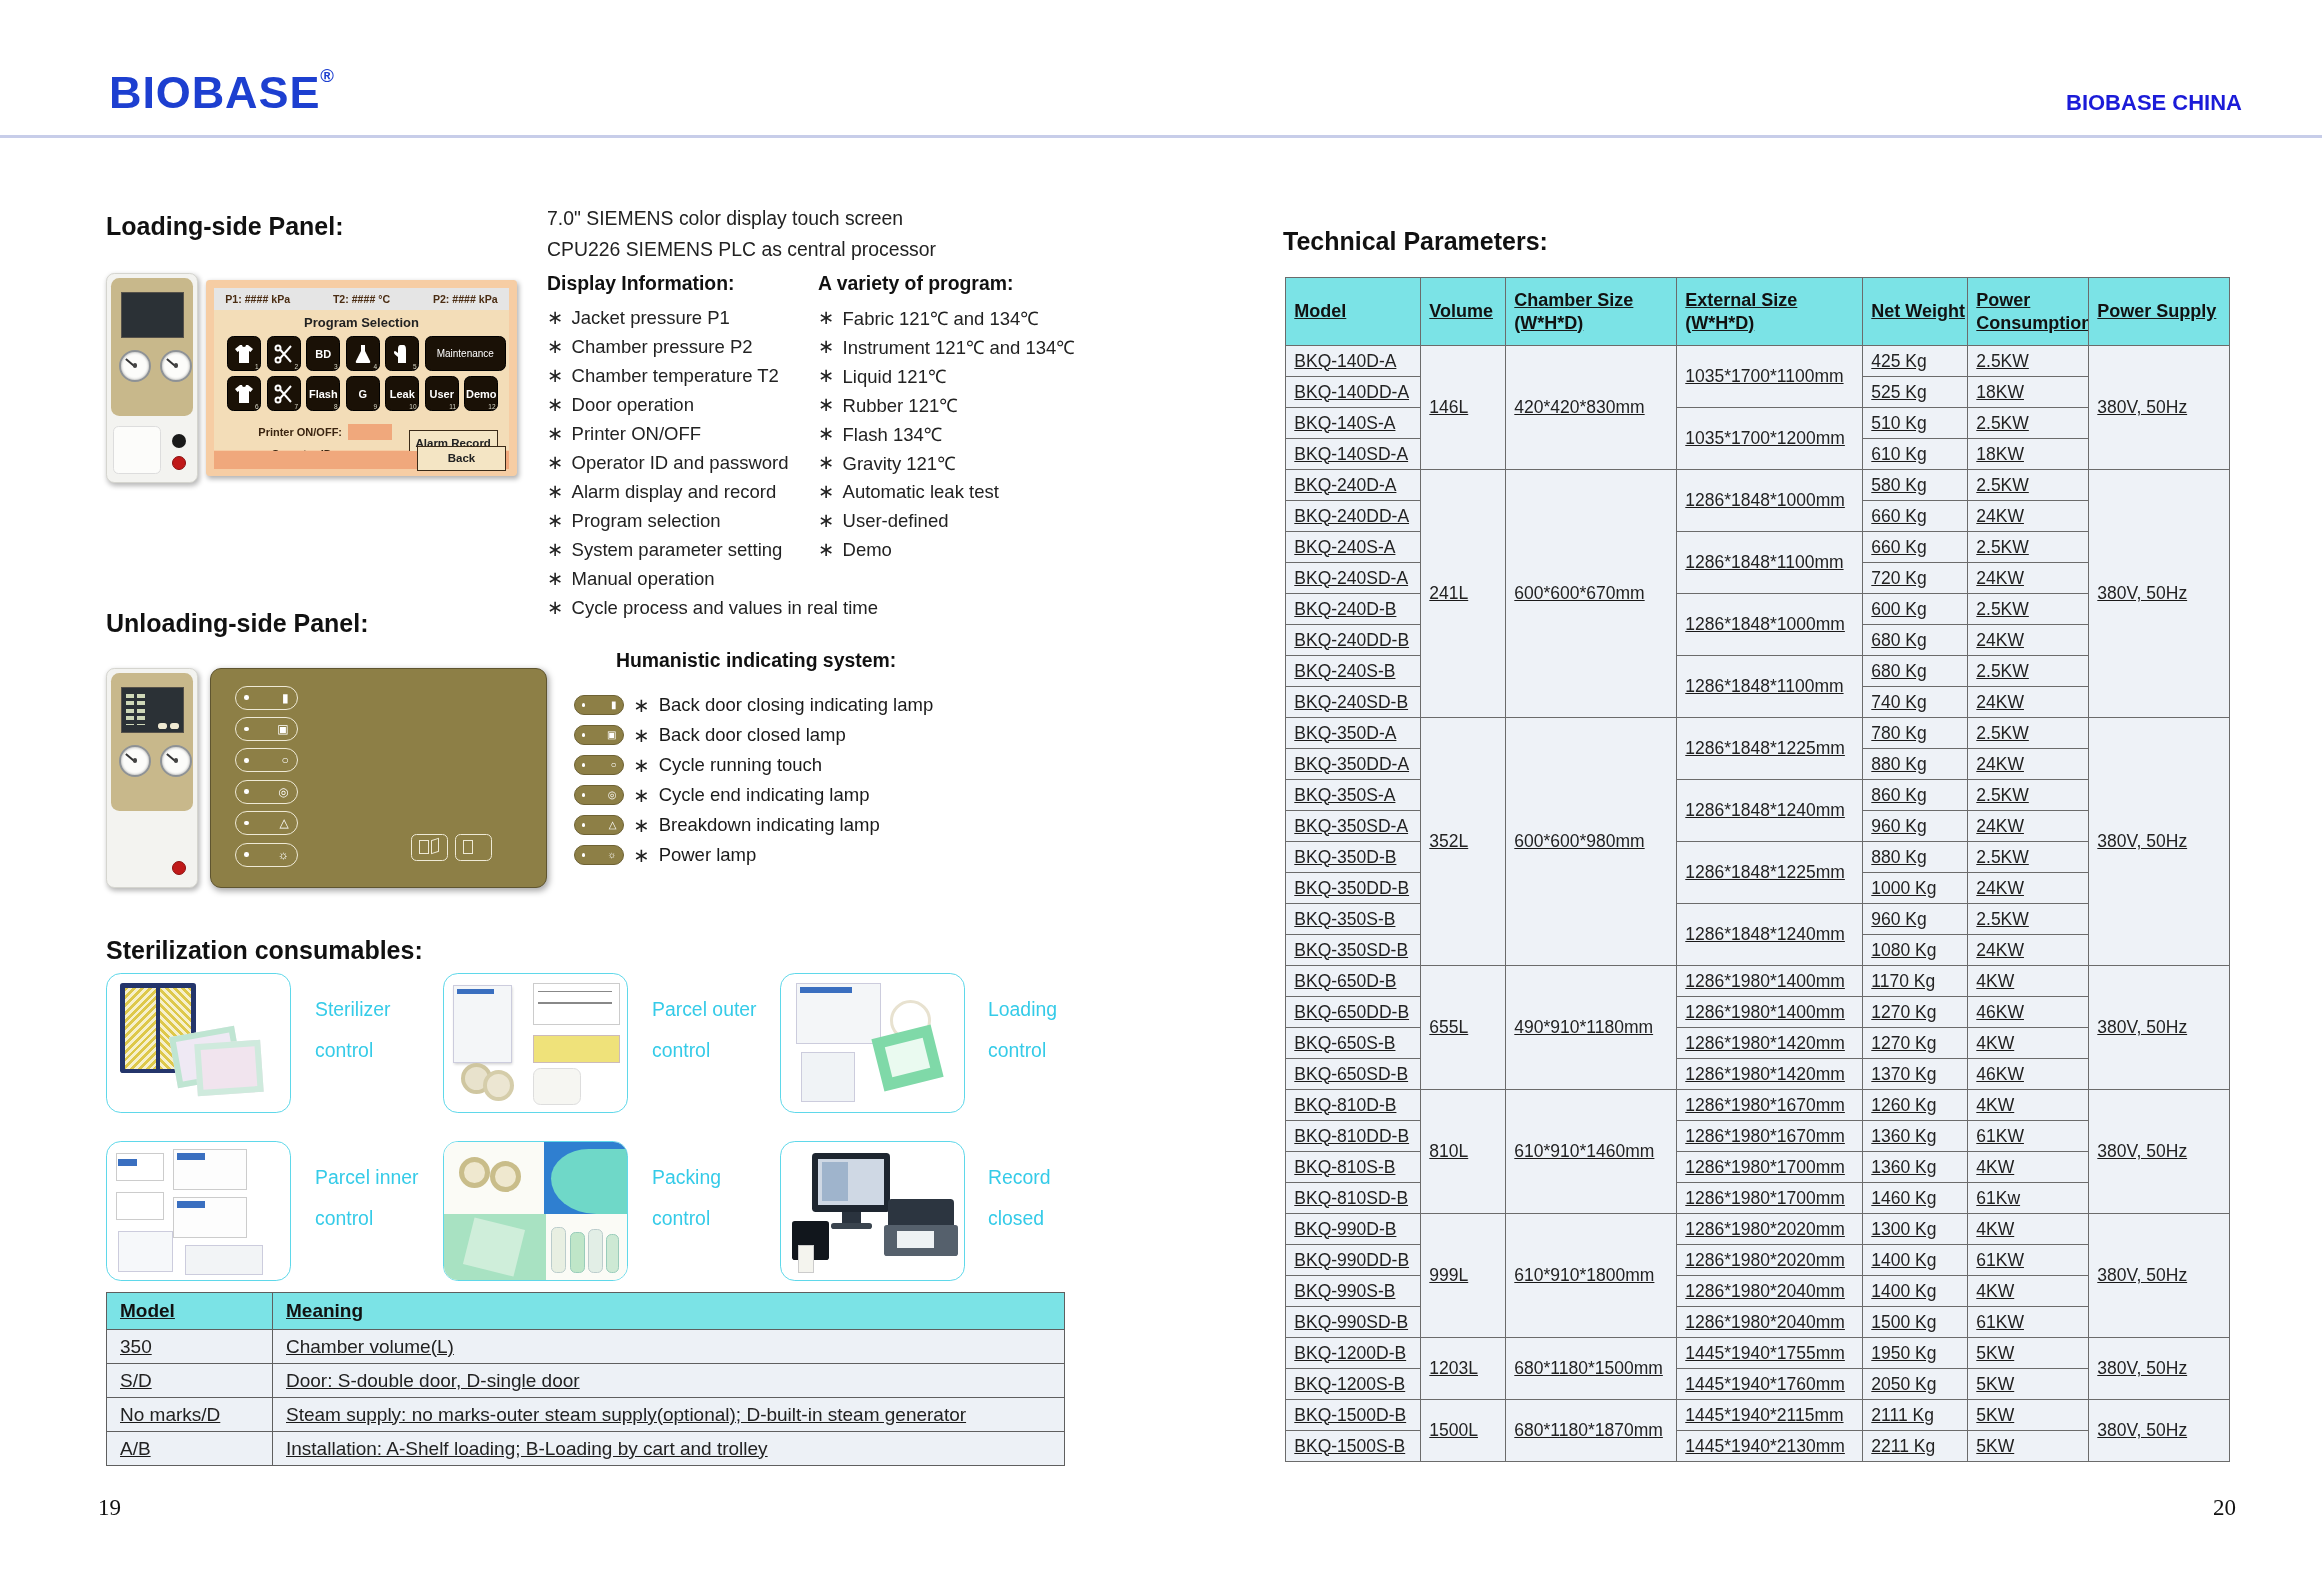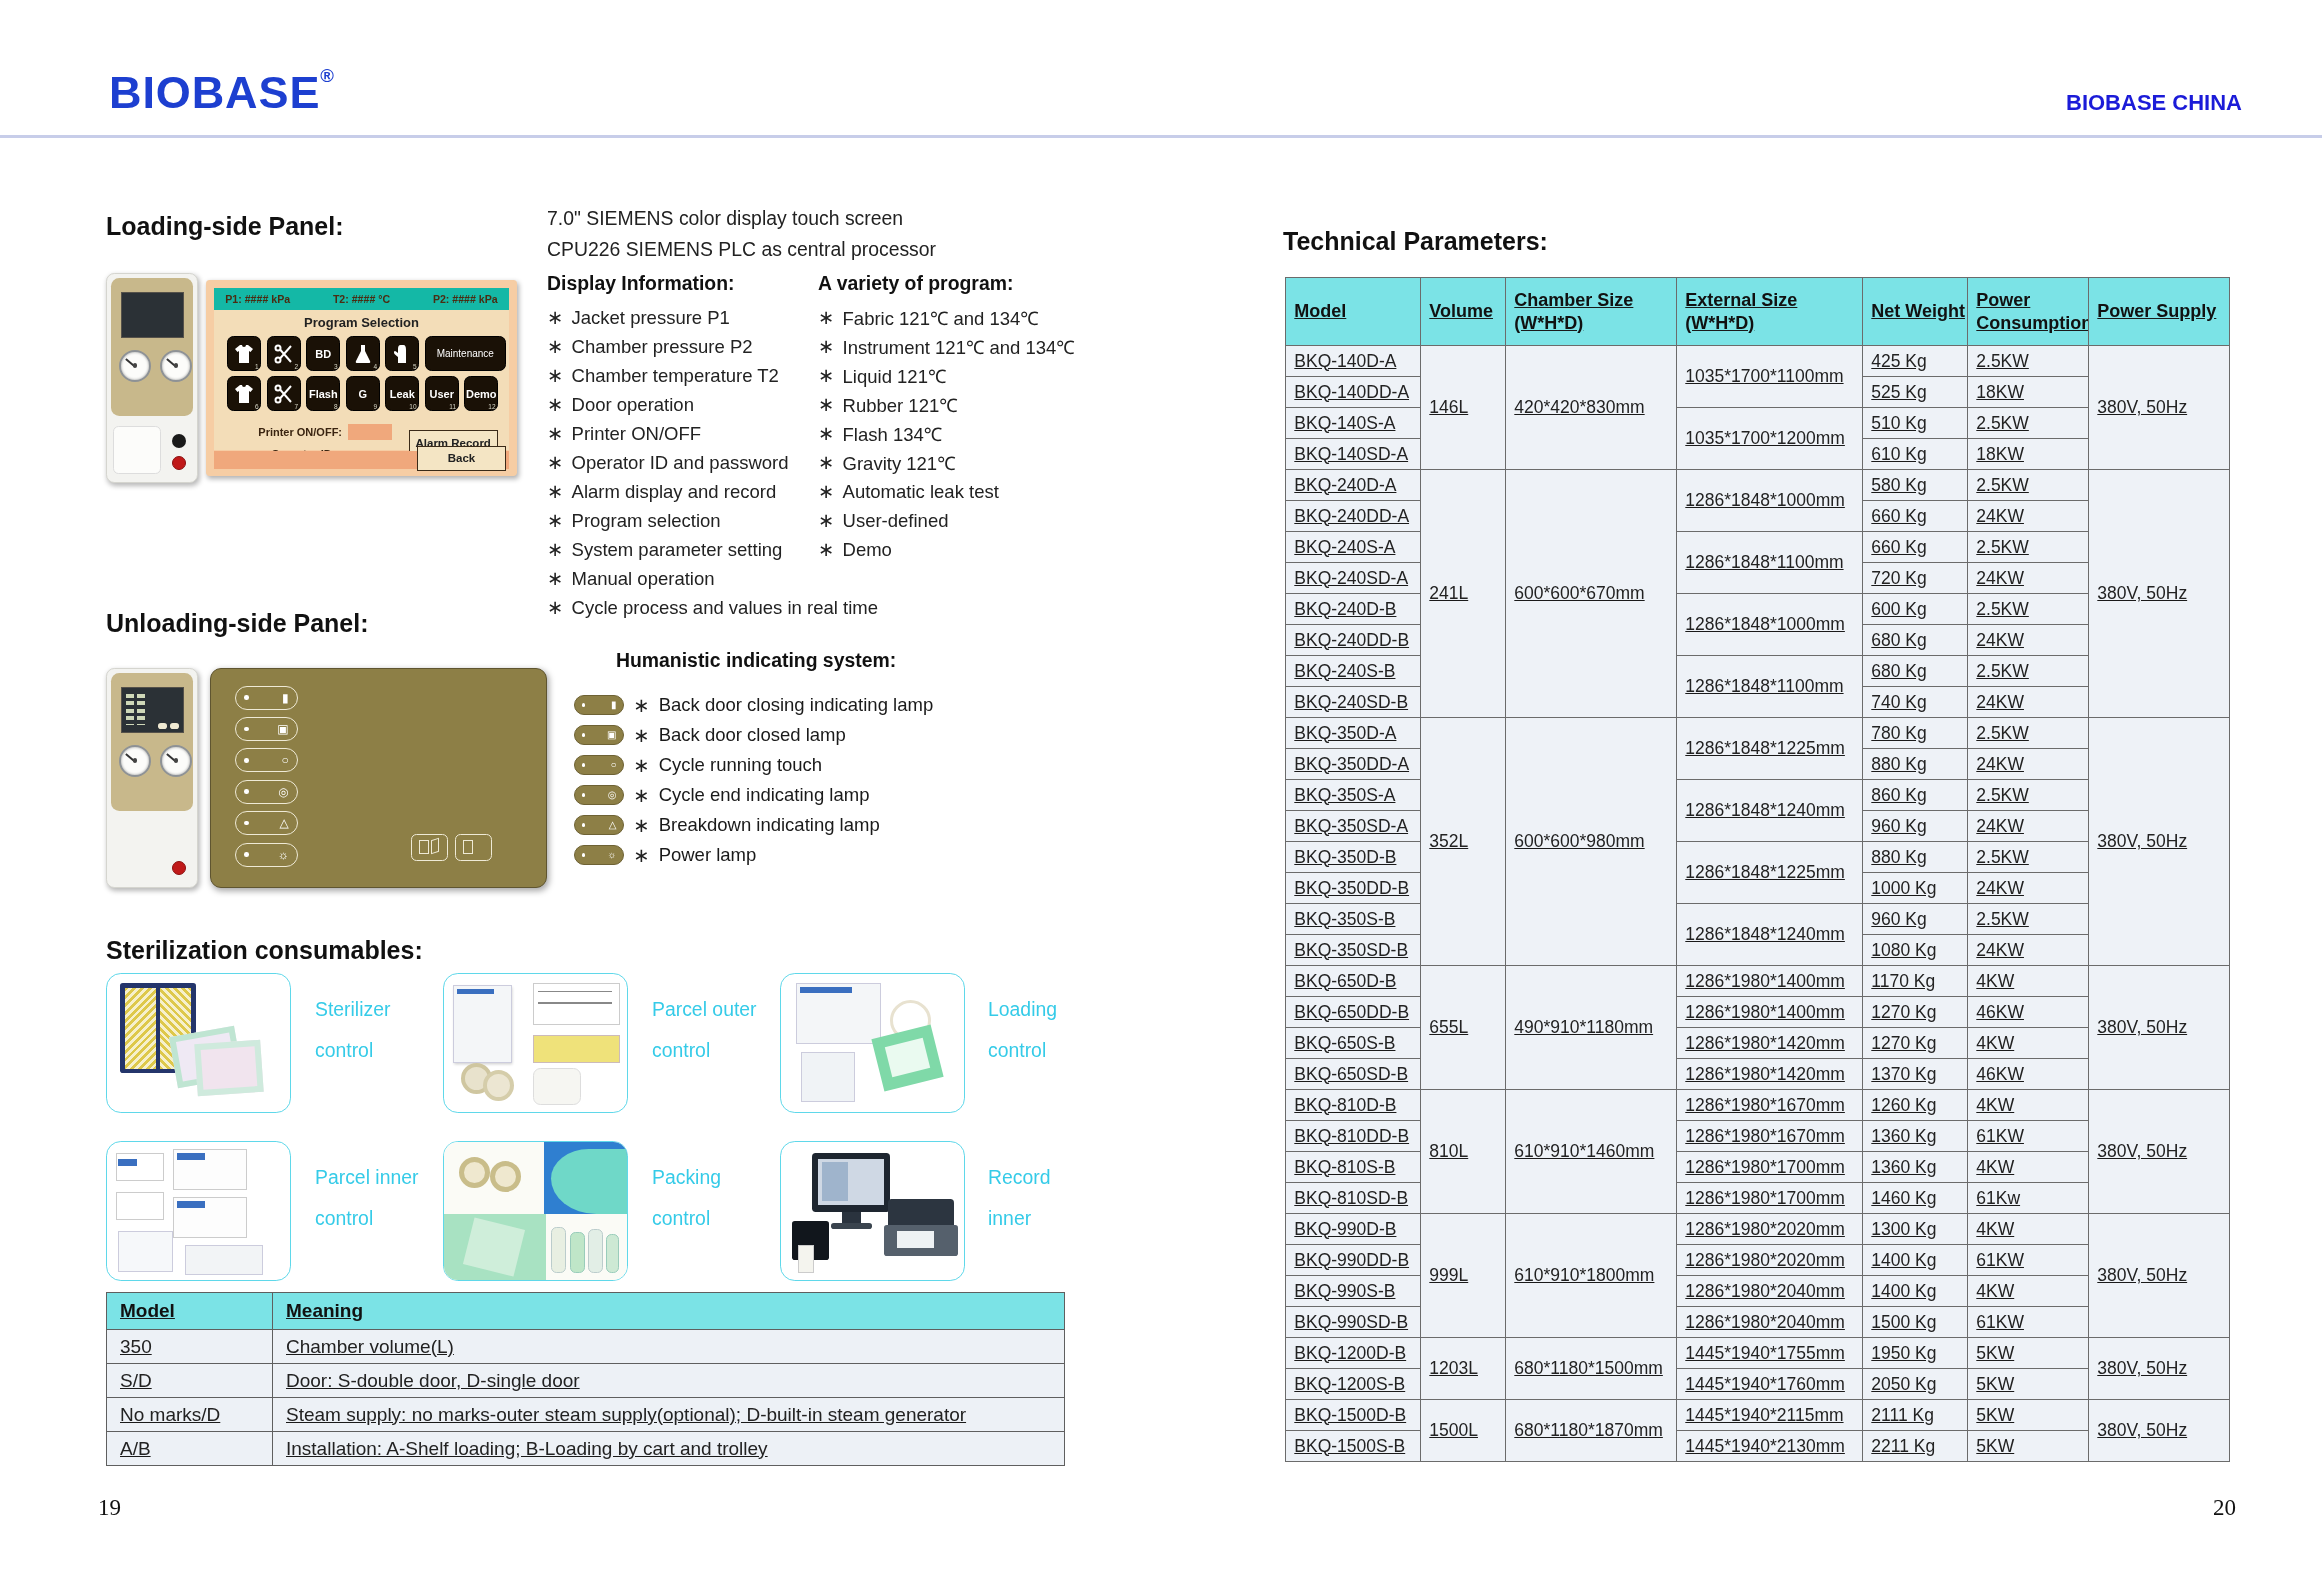--- a/index.html
+++ b/index.html
@@ -36,21 +36,21 @@
   .gauge .needle { position:absolute; left:50%; top:50%; width:12px; height:1.8px; background:#333; transform-origin:0 50%; transform:rotate(-140deg); }
   .gauge .hub { position:absolute; left:50%; top:50%; width:4.6px; height:4.6px; margin:-2.3px; border-radius:50%; background:#444; }
   .pad { position:absolute; left:7.4px; bottom:9.2px; width:48px; height:48px; background:#fcfcfa; border:0.9px solid #ddd; border-radius:5.5px; }
   .rbtn { position:absolute; width:14px; height:14px; border-radius:50%; }
   .b-black { background:#1a1a1a; right:12px; bottom:35px; }
   .b-red { background:#c01919; right:12px; bottom:13px; border:1.8px solid #8c1010; }
 
   
   .fig-load { position:absolute; left:106px; top:273px; width:411px; height:210px; }
   .ts { position:absolute; left:100px; top:7.4px; width:311px; height:196px; background:#f6cda4; border-radius:3.7px; box-shadow:1.8px 2.8px 5.5px rgba(0,0,0,.3); }
-  .ts-top { position:absolute; left:8.3px; top:7.4px; right:8.3px; height:23px; background:#14b8a6; display:flex; justify-content:space-between; align-items:center; padding:0 11px; font-size:10.6px; font-weight:bold; color:#4a2c12; }
+  .ts-top { position:absolute; left:8.3px; top:7.4px; right:8.3px; height:23px; background:#e5e5e5; display:flex; justify-content:space-between; align-items:center; padding:0 11px; font-size:10.6px; font-weight:bold; color:#4a2c12; }
   .ts-main { position:absolute; left:8.3px; top:30px; right:8.3px; bottom:26px; background:#f3ddb8; }
   .ts-title { text-align:center; font-size:13px; font-weight:bold; color:#222; margin-top:4.6px; }
   .ts-row { position:absolute; left:13px; display:flex; gap:5.5px; }
   .ts-r1 { top:26px; } .ts-r2 { top:66px; }
   .ts-btn { width:34px; height:35px; background:#1a1106; border:0.9px solid #000; border-radius:6.5px; position:relative; display:flex; align-items:center; justify-content:center; color:#fff; font-size:11px; font-weight:bold; }
   .ts-btn.wide { width:81px; font-size:10px; font-weight:normal; }
   .ts-btn .ts-ic { width:24px; height:24px; display:block; }
   .ts-btn .ts-ic svg { width:24px; height:24px; }
   .ts-btn .num { position:absolute; right:1.8px; bottom:0.9px; font-size:6.5px; font-weight:normal; color:#d8d8c8; }
   .ts-field { position:absolute; font-size:11px; font-weight:bold; color:#3a2410; }
@@ -506,21 +506,21 @@
   <div class="clabel" style="left:315px;top:1157px;">
       <div>Parcel inner</div>
       <div>control</div>
     </div>
   <div class="clabel" style="left:652px;top:1157px;">
       <div>Packing</div>
       <div>control</div>
     </div>
   <div class="clabel" style="left:988px;top:1157px;">
       <div>Record</div>
-      <div>inner</div>
+      <div>closed</div>
     </div>
 
   <table id="model-table">
     <colgroup>
         <col style="width:166px">
         <col style="width:792px">
       </colgroup>
     <thead>
       <tr>
         <th>Model</th>

